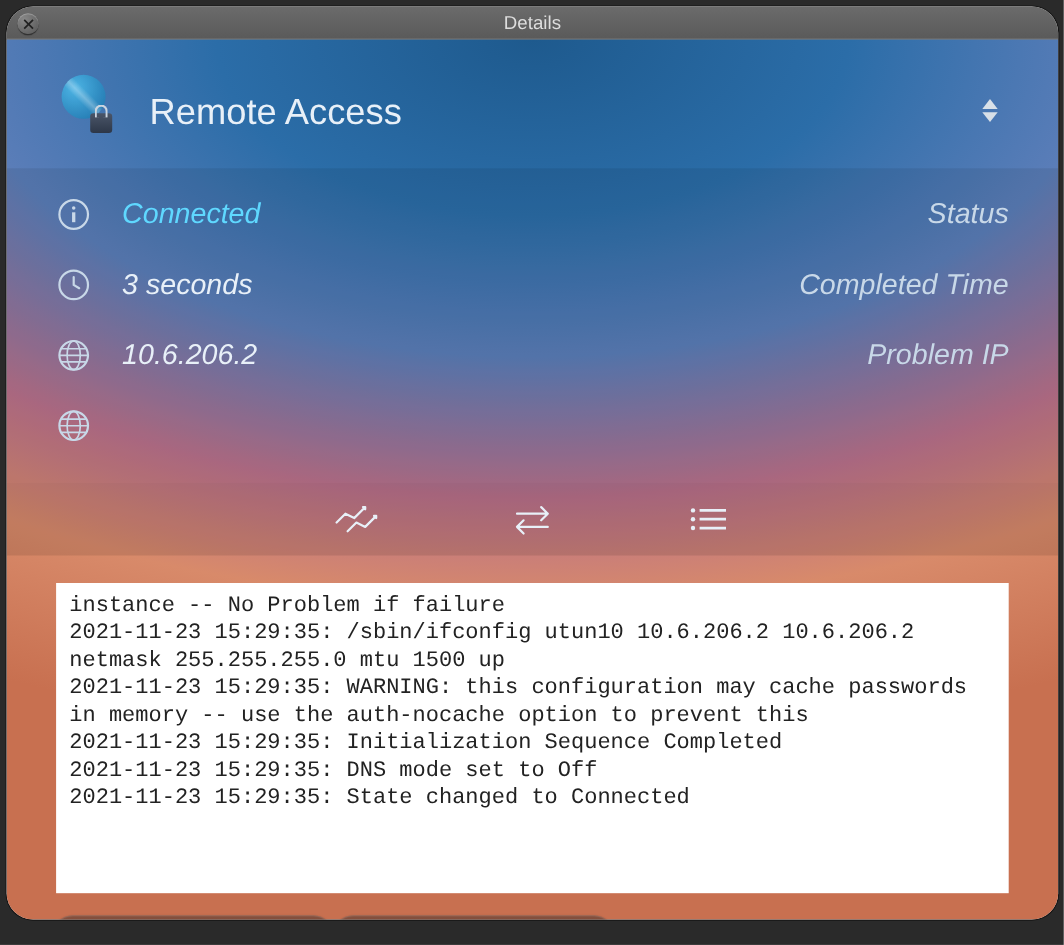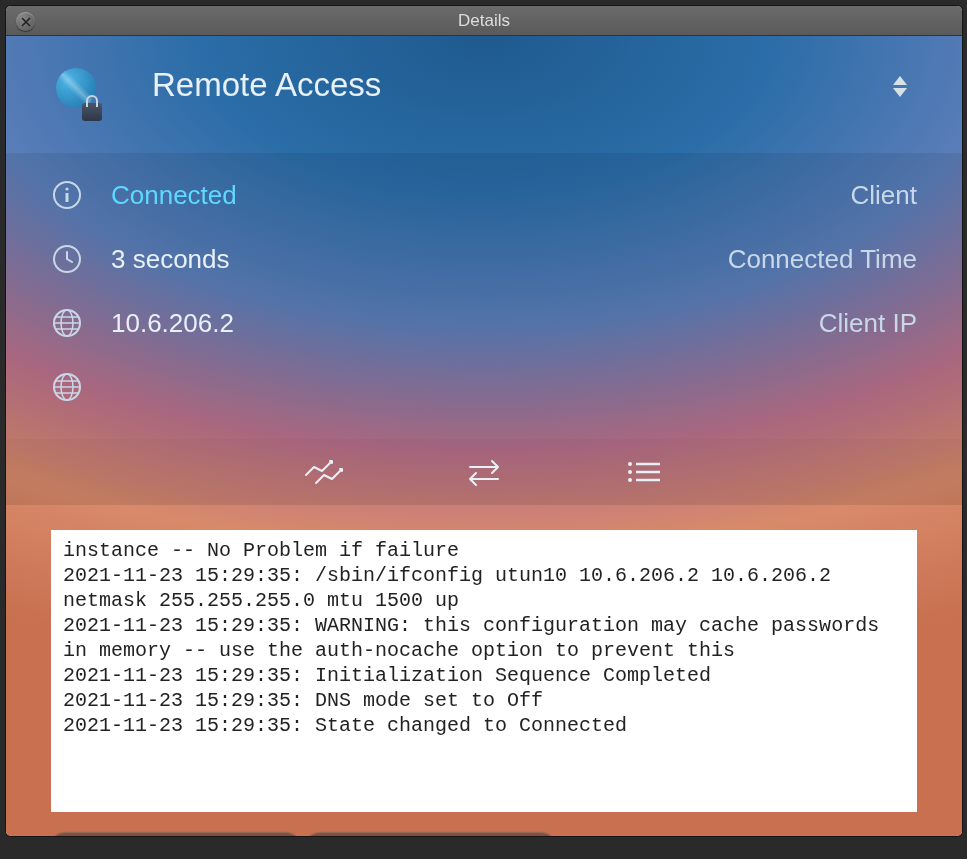--- a/index.html
+++ b/index.html
@@ -7,21 +7,21 @@
   font-family: -apple-system, BlinkMacSystemFont, 'Helvetica Neue', sans-serif;
   background: #2a2a2a;
   width: 967px;
   height: 859px;
   overflow: hidden;
 }
 .window {
   width: 956px;
   height: 830px;
   margin: 6px;
-  border-radius: 5px;
+  border-radius: 24px;
   overflow: hidden;
   background: #e5e5e5;
   position: relative;
   box-shadow: 0 0 0 1px rgba(0,0,0,0.5), inset 0 0 0 1px rgba(255,255,255,0.1);
 }
 .titlebar {
   height: 30px;
   background: linear-gradient(to bottom, #6b6b6b, #5a5a5a);
   display: flex;
   align-items: center;
@@ -52,24 +52,23 @@
 .content {
   position: absolute;
   top: 30px;
   left: 0;
   right: 0;
   bottom: 0;
   background: radial-gradient(ellipse 120% 80% at 50% 0%, #1e5a8e 0%, #2b6da8 25%, #5a7db8 45%, #b8708a 65%, #d88a6a 80%, #c87050 100%);
 }
 .header {
   display: flex;
-  align-items: flex-start;
+  align-items: flex-end;
   padding: 30px 45px 32px 45px;
   position: relative;
-  gap: 16px;
 }
 .app-icon {
   width: 55px;
   height: 55px;
   margin-right: 30px;
   position: relative;
 }
 .globe {
   width: 40px;
   height: 40px;
@@ -122,22 +121,23 @@
   padding: 10px;
 }
 .arrow-up { width: 0; height: 0; border-left: 7px solid transparent; border-right: 7px solid transparent; border-bottom: 9px solid #d8e0e8; }
 .arrow-down { width: 0; height: 0; border-left: 7px solid transparent; border-right: 7px solid transparent; border-top: 9px solid #d8e0e8; }
 .stats {
   padding: 10px 45px 20px 45px;
   background: rgba(0,0,0,0.08);
 }
 .stat-row {
   display: flex;
-  align-items: flex-end;
+  align-items: flex-start;
   padding: 16px 0;
+  font-style: italic;
 }
 .stat-icon {
   width: 32px;
   height: 32px;
   margin-right: 28px;
   display: flex;
   align-items: center;
   justify-content: center;
   flex-shrink: 0;
 }
@@ -232,44 +232,44 @@
     <div class="stats">
       <div class="stat-row">
         <div class="stat-icon">
           <svg viewBox="0 0 30 30">
               <circle cx="15" cy="15" r="13" fill="none" stroke="#c8d8e8" stroke-width="2"></circle>
               <circle cx="15" cy="9" r="1.6" fill="#c8d8e8"></circle>
               <rect x="13.5" y="13" width="3" height="9" fill="#c8d8e8"></rect>
             </svg>
         </div>
         <div class="stat-value connected">Connected</div>
-        <div class="stat-label">Client</div>
+        <div class="stat-label">Status</div>
       </div>
       <div class="stat-row">
         <div class="stat-icon">
           <svg viewBox="0 0 30 30">
               <circle cx="15" cy="15" r="13" fill="none" stroke="#c8d8e8" stroke-width="2"></circle>
               <path d="M15 8 L15 15 L20 18" fill="none" stroke="#c8d8e8" stroke-width="2" stroke-linecap="round"></path>
             </svg>
         </div>
         <div class="stat-value">3 seconds</div>
-        <div class="stat-label">Connected Time</div>
+        <div class="stat-label">Completed Time</div>
       </div>
       <div class="stat-row">
         <div class="stat-icon">
           <svg viewBox="0 0 30 30">
               <circle cx="15" cy="15" r="13" fill="none" stroke="#c8d8e8" stroke-width="2"></circle>
               <ellipse cx="15" cy="15" rx="6" ry="13" fill="none" stroke="#c8d8e8" stroke-width="1.5"></ellipse>
               <line x1="2" y1="15" x2="28" y2="15" stroke="#c8d8e8" stroke-width="1.5"></line>
               <line x1="4" y1="9" x2="26" y2="9" stroke="#c8d8e8" stroke-width="1.5"></line>
               <line x1="4" y1="21" x2="26" y2="21" stroke="#c8d8e8" stroke-width="1.5"></line>
             </svg>
         </div>
         <div class="stat-value">10.6.206.2</div>
-        <div class="stat-label">Client IP</div>
+        <div class="stat-label">Problem IP</div>
       </div>
       <div class="stat-row">
         <div class="stat-icon">
           <svg viewBox="0 0 30 30">
               <circle cx="15" cy="15" r="13" fill="none" stroke="#c8d8e8" stroke-width="2"></circle>
               <ellipse cx="15" cy="15" rx="6" ry="13" fill="none" stroke="#c8d8e8" stroke-width="1.5"></ellipse>
               <line x1="2" y1="15" x2="28" y2="15" stroke="#c8d8e8" stroke-width="1.5"></line>
               <line x1="4" y1="9" x2="26" y2="9" stroke="#c8d8e8" stroke-width="1.5"></line>
               <line x1="4" y1="21" x2="26" y2="21" stroke="#c8d8e8" stroke-width="1.5"></line>
             </svg>

